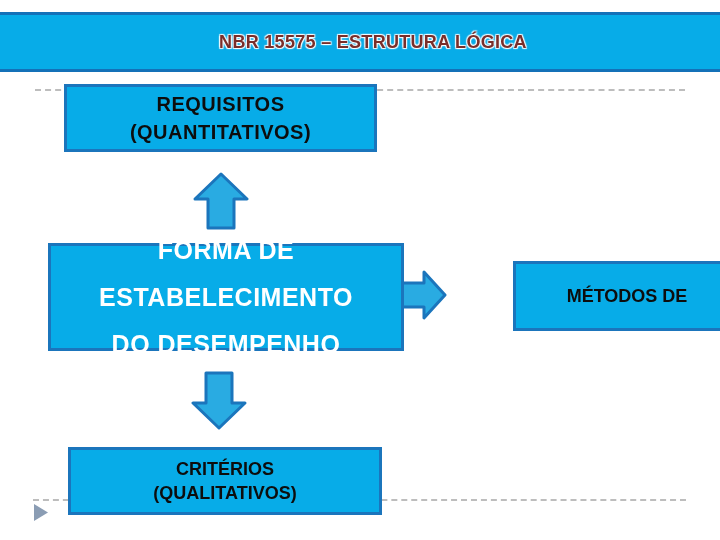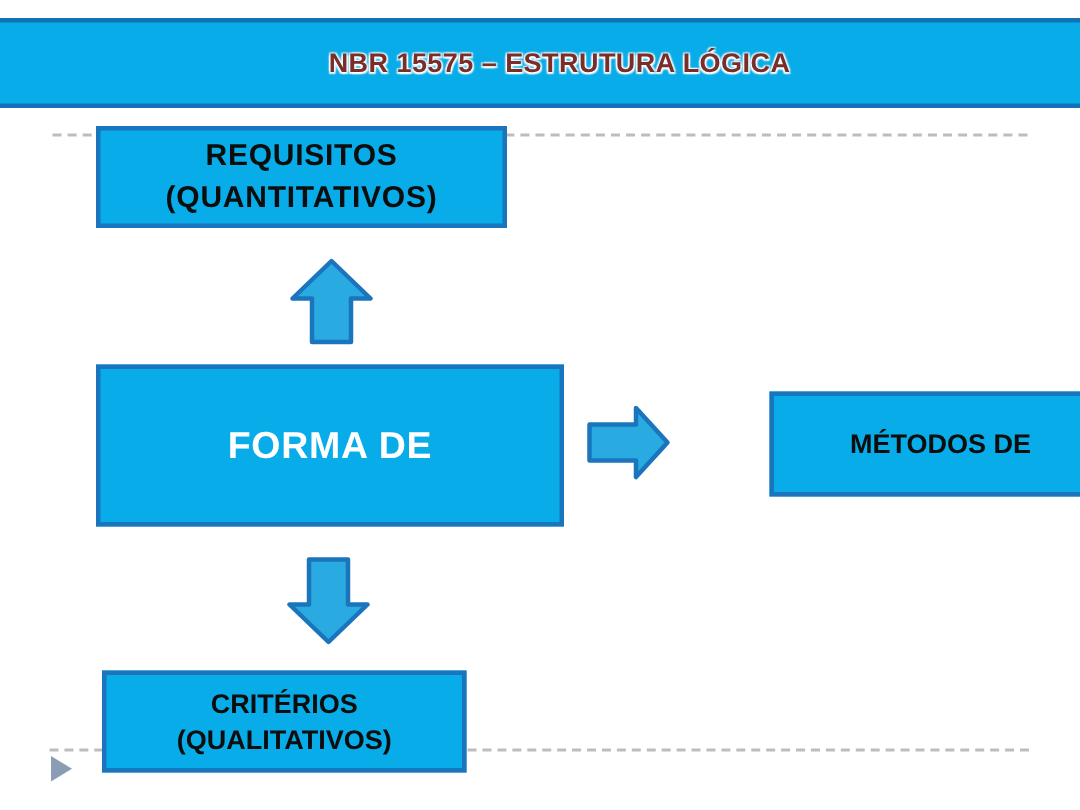--- a/index.html
+++ b/index.html
@@ -39,27 +39,27 @@
   
   .fbox{
     position:absolute;z-index:2;
     background:#07ACE8;
     border:3px solid #1B75BC;
     box-sizing:border-box;
     display:flex;flex-direction:column;align-items:center;justify-content:center;
     text-align:center;
   }
   .fbox .ln{font-weight:bold;}
-  .box-requisitos{left:64px;top:84px;width:274px;height:68px;}
+  .box-requisitos{left:64px;top:84px;width:313px;height:68px;}
   .box-requisitos .ln{font-size:20px;line-height:28px;color:#0D0D0D;letter-spacing:0.5px;}
-  .box-forma{left:64px;top:243px;width:312px;height:108px;gap:12px;}
+  .box-forma{left:48px;top:243px;width:356px;height:108px;gap:12px;}
   .box-forma .ln{font-size:25px;line-height:35px;color:#ffffff;letter-spacing:0.5px;}
   .box-metodos{left:465px;top:261px;width:228px;height:70px;margin-left:48px;}
   .box-metodos .ln{font-size:18px;line-height:25px;color:#0D0D0D;}
-  .box-criterios{left:68px;top:447px;width:243px;height:68px;}
+  .box-criterios{left:68px;top:447px;width:314px;height:68px;}
   .box-criterios .ln{font-size:18px;line-height:24px;color:#0D0D0D;}
   
   .arrow{position:absolute;z-index:1;}
   .arrow-up{left:193px;top:172px;}
   .arrow-right{left:391px;top:269px;}
   .arrow-down{left:191px;top:371px;}
   .play{position:absolute;left:34px;top:504px;z-index:1;}
 </style>
 </head>
 <body>
@@ -79,20 +79,22 @@
   </div>
 
   <div class="arrow arrow-up">
     <svg width="56" height="58" viewBox="0 0 56 58">
       <polygon points="28,2 54,27 41,27 41,56 15,56 15,27 2,27" fill="#29ABE2" stroke="#1B75BC" stroke-width="3" stroke-linejoin="round"></polygon>
     </svg>
   </div>
 
   <div class="fbox box-forma">
     <div class="ln">FORMA DE</div>
+    <div class="ln">ESTABELECIMENTO</div>
+    <div class="ln">DO DESEMPENHO</div>
   </div>
 
   <div class="arrow arrow-right">
     <svg width="56" height="52" viewBox="0 0 56 52">
       <polygon points="2,14 33,14 33,3 54,26 33,49 33,38 2,38" fill="#29ABE2" stroke="#1B75BC" stroke-width="3" stroke-linejoin="round"></polygon>
     </svg>
   </div>
 
   <div class="fbox box-metodos">
     <div class="ln">MÉTODOS DE</div>

